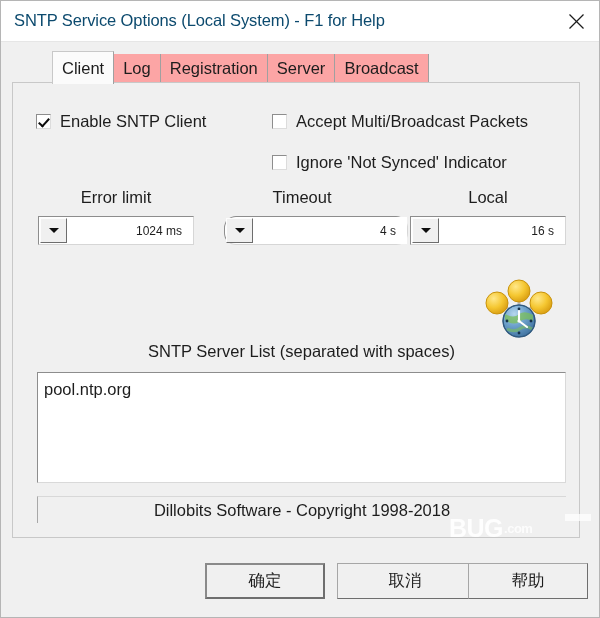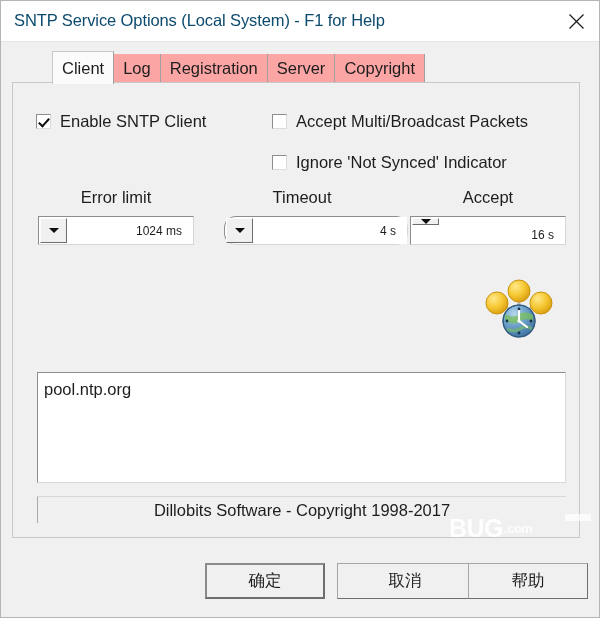--- a/index.html
+++ b/index.html
@@ -272,21 +272,21 @@
     <div class="tab">
       <span>Log</span>
     </div>
     <div class="tab">
       <span>Registration</span>
     </div>
     <div class="tab">
       <span>Server</span>
     </div>
     <div class="tab">
-      <span>Copyright</span>
+      <span>Broadcast</span>
     </div>
   </div>
 
   <div id="panel">
 
     <div class="cbrow" style="left:23px; top:29px;">
       <span class="cbox checked"></span>
       <span class="cblabel">Enable SNTP Client</span>
     </div>
 
@@ -314,22 +314,22 @@
       <div class="fieldlabel">Timeout</div>
       <div class="spinner" style="width:184px;border-radius:12px;">
         <div class="spin-btn">
             <span class="arrow"></span>
           </div>
         <div class="spin-val">4 s</div>
       </div>
     </div>
 
     <div class="fieldgroup" style="left:397px; top:105px; width:156px;">
-      <div class="fieldlabel">Accept</div>
-      <div class="spinner" style="width:156px;flex-direction:column;">
+      <div class="fieldlabel">Local</div>
+      <div class="spinner" style="width:156px;">
         <div class="spin-btn">
             <span class="arrow"></span>
           </div>
         <div class="spin-val">16 s</div>
       </div>
     </div>
   </div>
 
   <div id="sync-icon">
     <svg width="72" height="62" viewBox="0 0 72 62" aria-hidden="true">
@@ -363,23 +363,24 @@
       <circle cx="36" cy="55" r="1.4" fill="#15314a"></circle>
       <circle cx="24" cy="43" r="1.4" fill="#15314a"></circle>
       <circle cx="48" cy="43" r="1.4" fill="#15314a"></circle>
 
       <line x1="36" y1="43" x2="36" y2="33" stroke="#ffffff" stroke-width="2.1" stroke-linecap="round"></line>
       <line x1="36" y1="43" x2="44" y2="49" stroke="#ffffff" stroke-width="2.1" stroke-linecap="round"></line>
       <circle cx="36" cy="43" r="1.6" fill="#ffffff"></circle>
     </svg>
   </div>
 
+  <div id="serverlist-label">SNTP Server List (separated with spaces)</div>
   <div id="serverlist-box">pool.ntp.org</div>
 
-  <div id="copyright-box">Dillobits Software - Copyright 1998-2017</div>
+  <div id="copyright-box">Dillobits Software - Copyright 1998-2018</div>
 
   <div id="watermark">
     <span>BUG</span>
     <span class="wm-small">.com</span>
     <span class="wm-bar"></span>
   </div>
 
   <div class="dlgbtn default" style="left:204px; width:120px;">
     <span>确定</span>
   </div>

